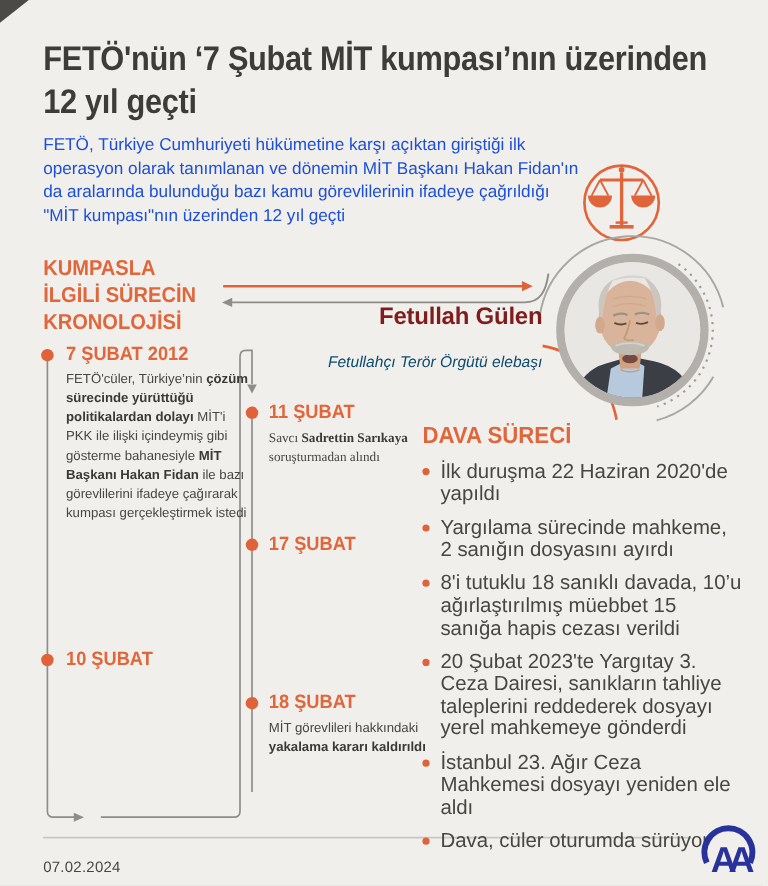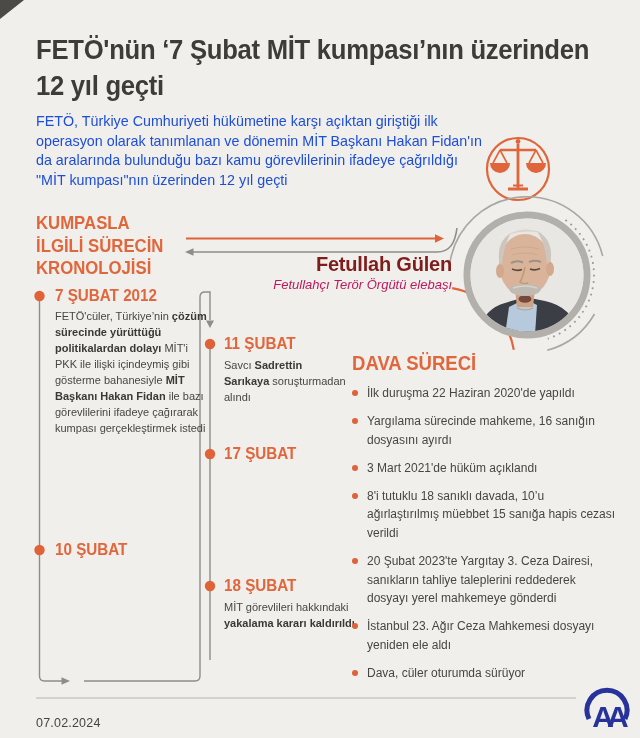--- a/index.html
+++ b/index.html
@@ -23,42 +23,42 @@
     left:36px;top:212px;
     font-size:18px;line-height:22.5px;font-weight:bold;color:#e0663c;
     transform:scaleX(.93);transform-origin:left top;white-space:nowrap;
   }
   #chrono-heading span{display:block;}
   #gulen-name{
     left:160px;top:253px;width:292px;text-align:right;
     font-size:20px;font-weight:bold;color:#7f1d1d;letter-spacing:-.2px;
   }
   #gulen-role{
-    left:130px;top:277px;width:322px;text-align:right;
-    font-size:13px;font-style:italic;color:#be185d;
+    left:130px;top:294px;width:322px;text-align:right;
+    font-size:13px;font-style:italic;color:#0c4a6e;
   }
   .entry-date{
     font-size:16px;font-weight:bold;color:#e0663c;white-space:nowrap;
     transform:scaleX(.95);transform-origin:left top;line-height:16px;
   }
   .entry-body{
     font-size:11px;line-height:16px;color:#474641;
   }
   .entry-body b{color:#3a3936;}
   #dava-heading{
     left:352px;top:352px;
     font-size:19.5px;font-weight:bold;color:#e0663c;white-space:nowrap;
     transform:scaleX(.95);transform-origin:left top;
   }
   #dava-list{
     left:352px;top:384px;width:266px;margin:0;padding:0;list-style:none;
   }
   #dava-list li{
     position:relative;margin:0 0 9.5px 0;padding:0 0 0 15px;
-    font-size:12px;line-height:18.6px;color:#474641;
+    font-size:17px;line-height:18.6px;color:#474641;
   }
   #dava-list .dot{
     position:absolute;left:0;top:6px;width:6px;height:6px;border-radius:50%;
     background:#df6239;
   }
   #footer-date{
     left:36px;top:716px;font-size:12.5px;color:#464542;letter-spacing:.2px;
   }
   svg{display:block;}
   .noptr{pointer-events:none;}
@@ -174,32 +174,31 @@
 
   <div id="gulen-name" class="abs">Fetullah Gülen</div>
   <div id="gulen-role" class="abs">Fetullahçı Terör Örgütü elebaşı</div>
 
   <div class="abs entry-date" style="left:55px;top:288px;">7 ŞUBAT 2012</div>
   <div class="abs entry-body" style="left:55px;top:308px;width:152px;"><span>FETÖ'cüler, Türkiye’nin </span><b>çözüm sürecinde yürüttüğü politikalardan dolayı</b><span> MİT'i PKK ile ilişki içindeymiş gibi gösterme bahanesiyle </span><b>MİT Başkanı Hakan Fidan</b><span> ile bazı görevlilerini ifadeye çağırarak kumpası gerçekleştirmek istedi</span></div>
 
   <div class="abs entry-date" style="left:55px;top:542px;">10 ŞUBAT</div>
 
   <div class="abs entry-date" style="left:224px;top:336px;">11 ŞUBAT</div>
-  <div class="abs entry-body" style="left:224px;top:357px;width:126px;"><span>Savcı </span><b>Sadrettin Sarıkaya</b><span> soruşturmadan alındı</span></div>
+  <div class="abs entry-body" style="left:224px;top:357px;width:126px;font-family:Liberation Serif, serif;"><span>Savcı </span><b>Sadrettin Sarıkaya</b><span> soruşturmadan alındı</span></div>
 
   <div class="abs entry-date" style="left:224px;top:446px;">17 ŞUBAT</div>
 
   <div class="abs entry-date" style="left:224px;top:578px;">18 ŞUBAT</div>
   <div class="abs entry-body" style="left:224px;top:599px;width:134px;"><span>MİT görevlileri hakkındaki </span><b>yakalama kararı kaldırıldı</b></div>
 
   <div id="dava-heading" class="abs">DAVA SÜRECİ</div>
   <ul id="dava-list" class="abs">
     <li><span class="dot"></span><span>İlk duruşma 22 Haziran 2020'de yapıldı</span></li>
-    <li><span class="dot"></span><span>Yargılama sürecinde mahkeme, 16 sanığın dosyasını ayırdı</span></li>
-    <li><span class="dot"></span><span>3 Mart 2021'de hüküm açıklandı</span></li>
+    <li><span class="dot"></span><span>Yargılama sürecinde mahkeme, 2 sanığın dosyasını ayırdı</span></li>
     <li><span class="dot"></span><span>8'i tutuklu 18 sanıklı davada, 10’u ağırlaştırılmış müebbet 15 sanığa hapis cezası verildi</span></li>
     <li><span class="dot"></span><span>20 Şubat 2023'te Yargıtay 3. Ceza Dairesi, sanıkların tahliye taleplerini reddederek dosyayı yerel mahkemeye gönderdi</span></li>
     <li><span class="dot"></span><span>İstanbul 23. Ağır Ceza Mahkemesi dosyayı yeniden ele aldı</span></li>
     <li><span class="dot"></span><span>Dava, cüler oturumda sürüyor</span></li>
   </ul>
 
   <div id="footer-date" class="abs">07.02.2024</div>
 
   <svg class="abs noptr" style="left:582px;top:686px;" width="50" height="46" viewBox="0 0 50 46">
     <path d="M7,33 A20,20 0 1 1 43,33" fill="none" stroke="#27339b" stroke-width="5"></path>

